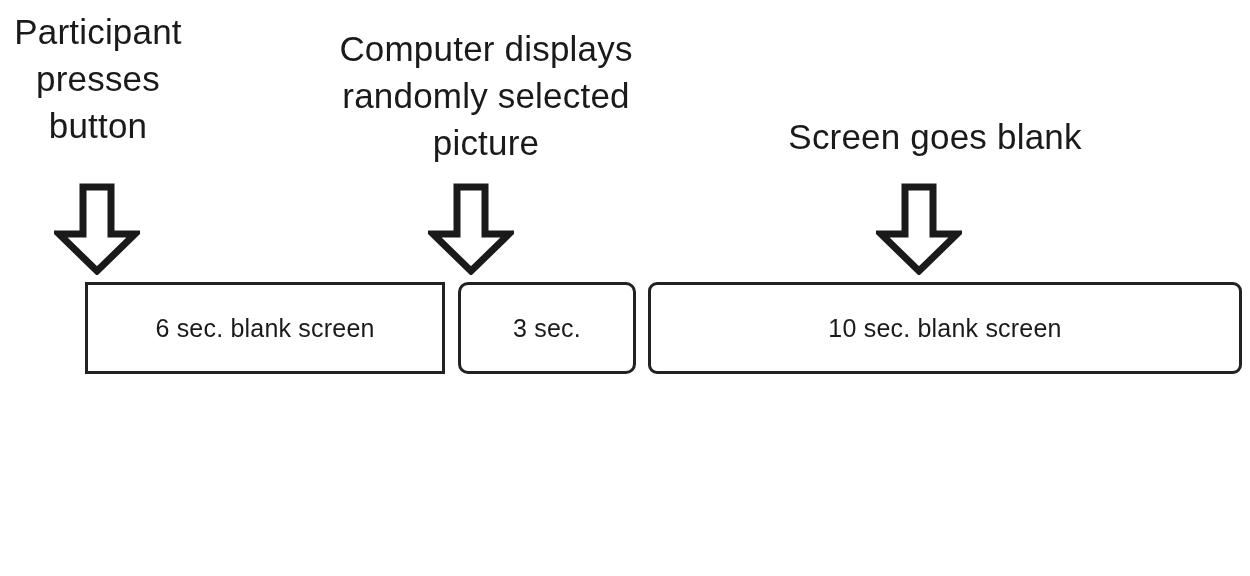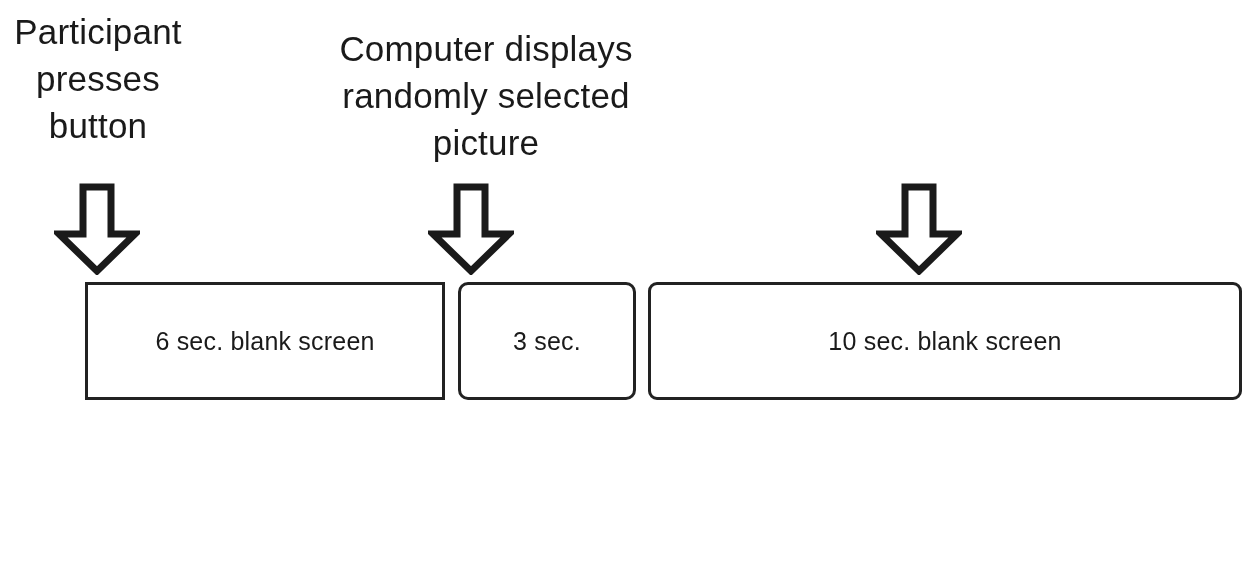--- a/index.html
+++ b/index.html
@@ -41,21 +41,21 @@
   .arrow-shape {
     fill: #ffffff;
     stroke: #1a1a1a;
     stroke-width: 7;
     stroke-linejoin: miter;
   }
 
   .timeline-box {
     position: absolute;
     top: 282px;
-    height: 118px;
+    height: 92px;
     box-sizing: border-box;
     border: 3px solid #222222;
     background: #ffffff;
     display: flex;
     align-items: center;
     justify-content: center;
   }
   .timeline-box .box-label {
     font-size: 25px;
     color: #1a1a1a;
@@ -80,20 +80,21 @@
 <div id="stage">
 
   <div class="caption" id="caption-participant">Participant
 presses
 button</div>
 
   <div class="caption" id="caption-computer">Computer  displays
 randomly selected
 picture</div>
 
+  <div class="caption" id="caption-screen">Screen goes blank</div>
 
   <div class="arrow-down" id="arrow-down-1">
     <svg viewBox="0 0 86 92" width="86" height="92" aria-hidden="true">
       <polygon class="arrow-shape" points="29,4 57,4 57,51 81,51 43,88 5,51 29,51"></polygon>
     </svg>
   </div>
 
   <div class="arrow-down" id="arrow-down-2">
     <svg viewBox="0 0 86 92" width="86" height="92" aria-hidden="true">
       <polygon class="arrow-shape" points="29,4 57,4 57,51 81,51 43,88 5,51 29,51"></polygon>

